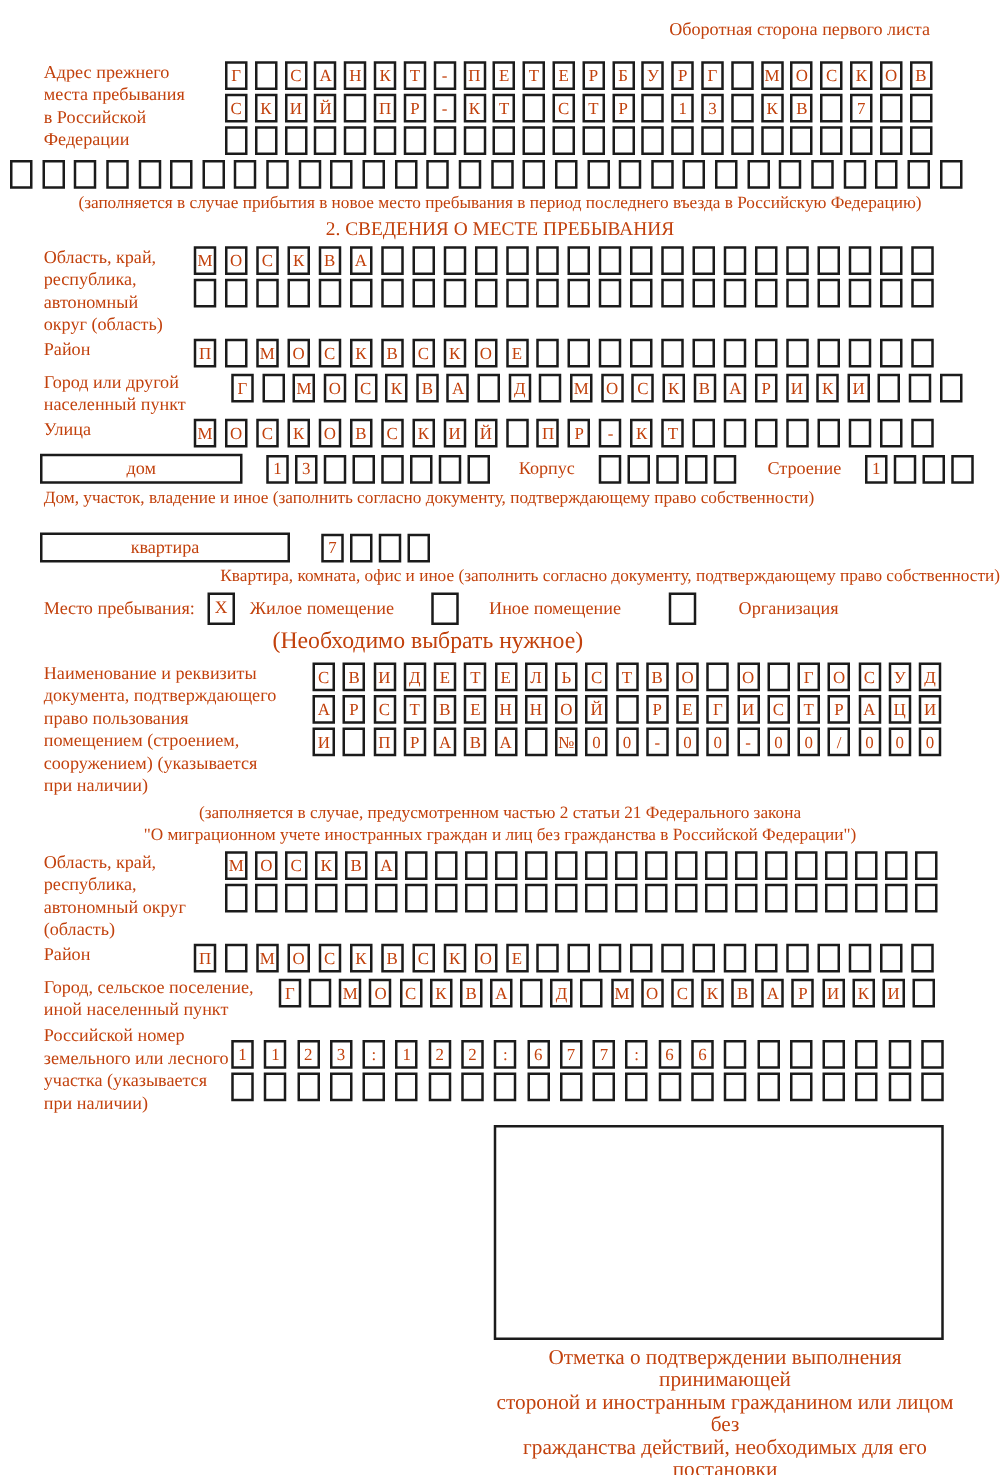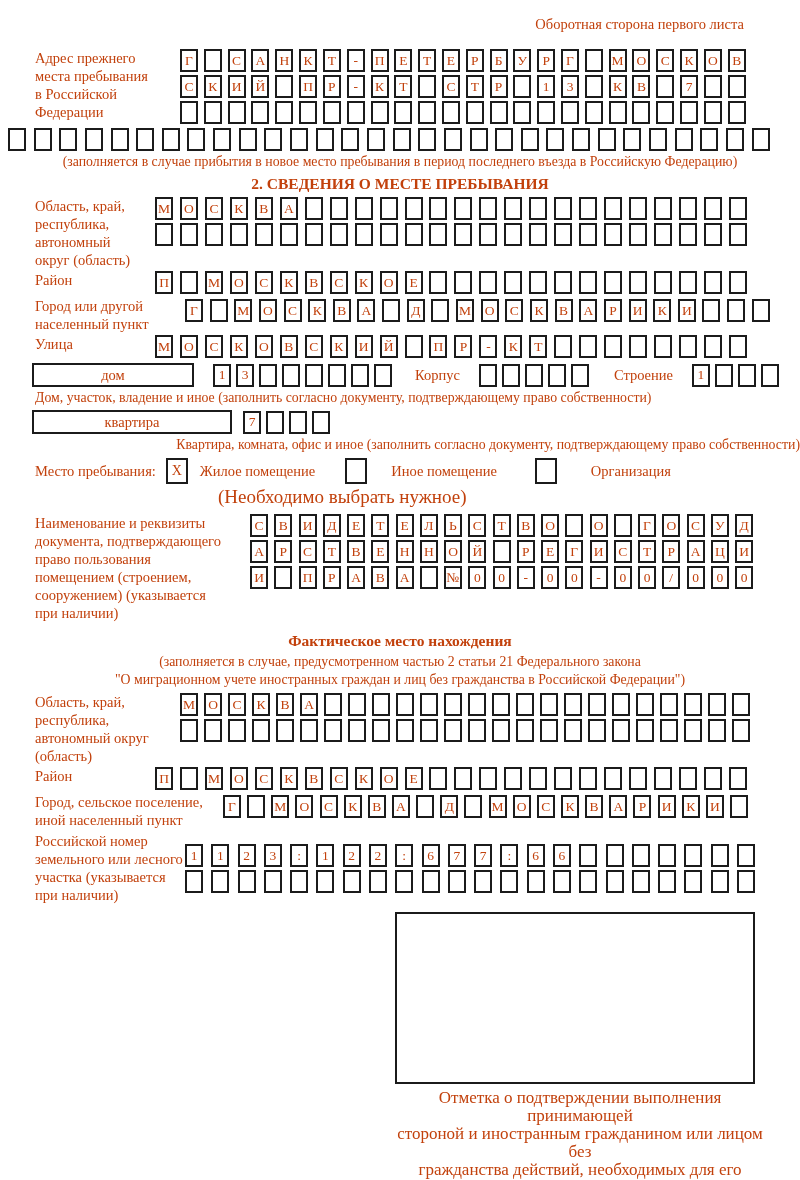--- a/index.html
+++ b/index.html
@@ -26,21 +26,21 @@
     display:flex; align-items:center; justify-content:center;
     font-size:13.5px; line-height:1;
   }
   .widebox{
     flex:none; box-sizing:border-box; height:24px;
     border:2px solid #1b1b1b; background:#fff;
     display:flex; align-items:center; justify-content:center;
     font-size:14.5px;
   }
   .caption{ text-align:center; font-size:13.8px; margin-top:3px; }
-  .sec-title{ text-align:center; font-weight:bold; font-size:15.5px; margin-top:5px; }
+  .sec-title{ text-align:center; font-weight:normal; font-size:15.5px; margin-top:5px; }
   .inline-row{ display:flex; align-items:center; margin-left:32px; }
   .lbl{ font-size:14.5px; flex:none; }
   .chk{
     flex:none; width:22px; height:26px; box-sizing:border-box;
     border:2px solid #1b1b1b; display:flex; align-items:center; justify-content:center;
     font-size:14px; background:#fff;
   }
   .hint{ font-size:19px; margin:2px 0 0 218px; }
   .cap2{ text-align:center; font-size:13.8px; line-height:18px; white-space:pre-line; margin-top:3px;}
   .stamp-box{
@@ -356,21 +356,21 @@
     <div class="lbl" style="margin-left:6px">Строение</div>
     <div class="boxes gapped">
         <span class="cb">1</span>
         <span class="cb"></span>
         <span class="cb"></span>
         <span class="cb"></span>
       </div>
   </div>
   <div class="caption" style="text-align:left;margin-left:35px">Дом, участок, владение и иное (заполнить согласно документу, подтверждающему право собственности)</div>
 
-  <div class="inline-row" style="margin-top:4px;gap:11px">
+  <div class="inline-row" style="margin-top:20px;gap:25px">
     <div class="widebox" style="width:200px">квартира</div>
     <div class="boxes gapped">
         <span class="cb">7</span>
         <span class="cb"></span>
         <span class="cb"></span>
         <span class="cb"></span>
       </div>
   </div>
   <div class="caption" style="text-align:right;margin-left:35px">Квартира, комната, офис и иное (заполнить согласно документу, подтверждающему право собственности)</div>
 
@@ -458,21 +458,20 @@
           <span class="cb">0</span>
           <span class="cb">0</span>
           <span class="cb">/</span>
           <span class="cb">0</span>
           <span class="cb">0</span>
           <span class="cb">0</span>
         </div>
     </div>
   </div>
 
-  <div class="sec-title" style="margin-top:10px">Фактическое место нахождения</div>
   <div class="cap2">(заполняется в случае, предусмотренном частью 2 статьи 21 Федерального закона
 "О миграционном учете иностранных граждан и лиц без гражданства в Российской Федерации")</div>
 
   <div class="field">
     <div class="flabel" style="width:145px">Область, край,
 республика,
 автономный округ
 (область)</div>
     <div class="rows">
       <div class="boxes" style="width:570px">

